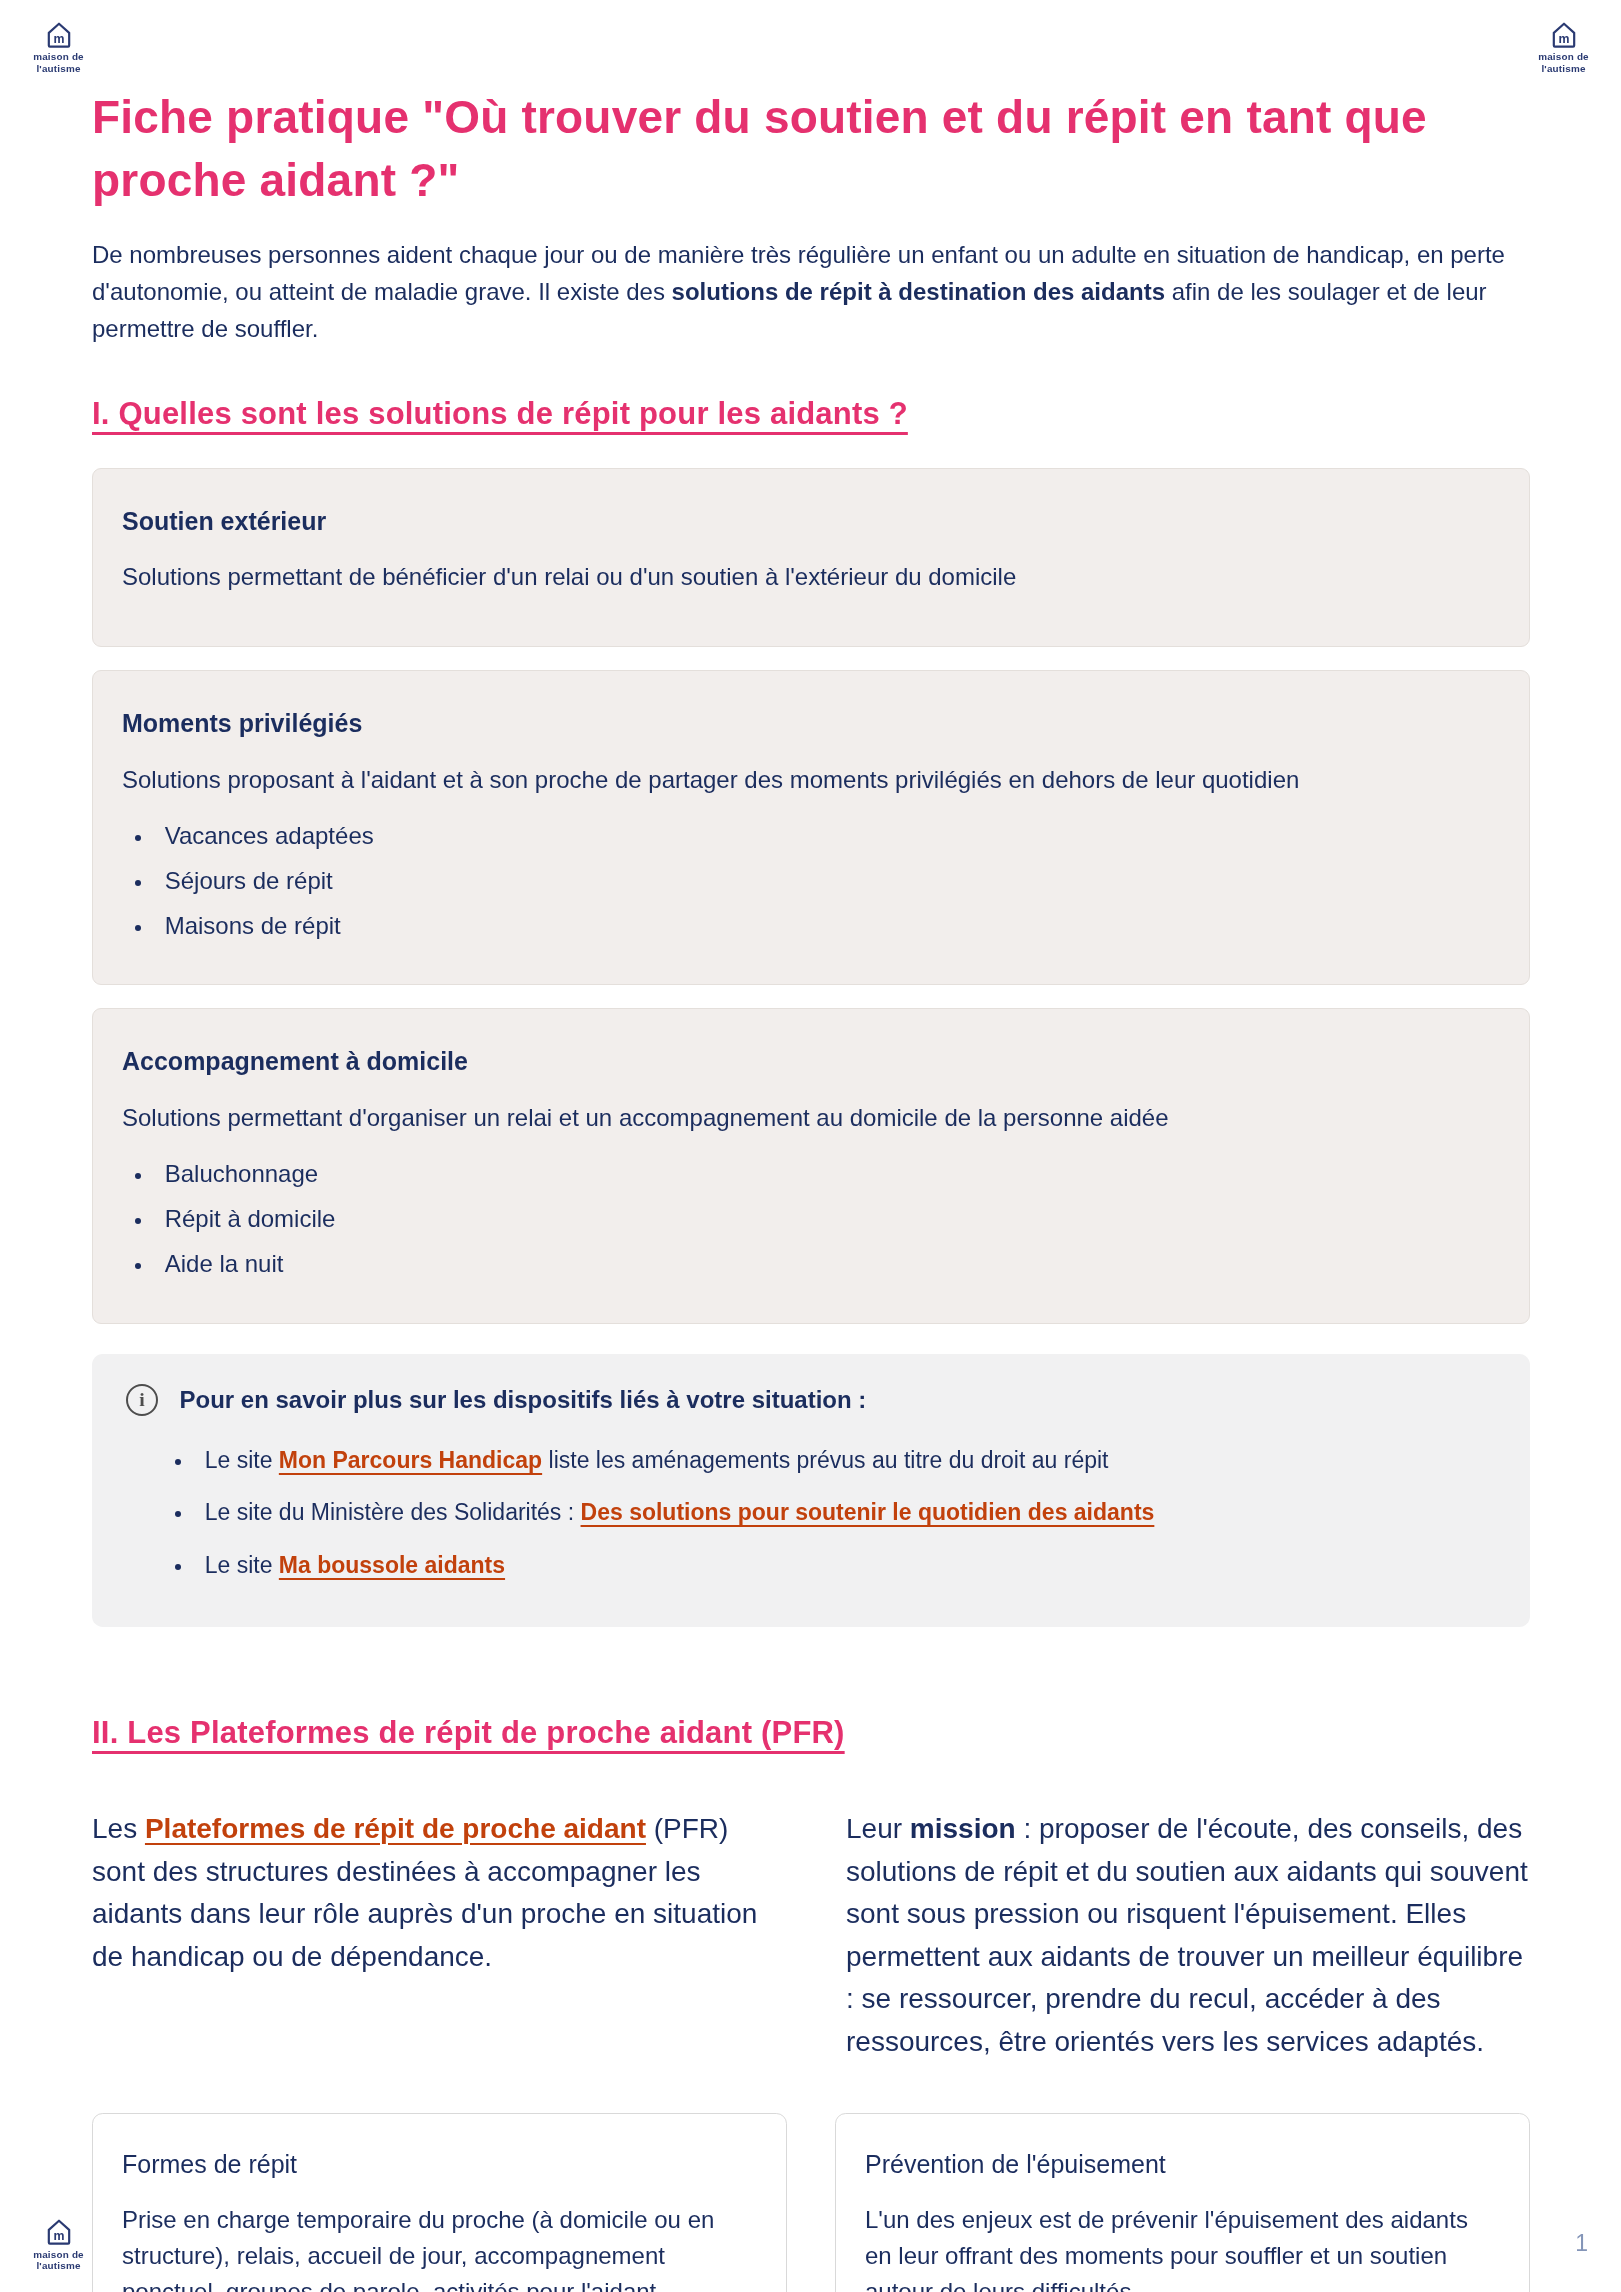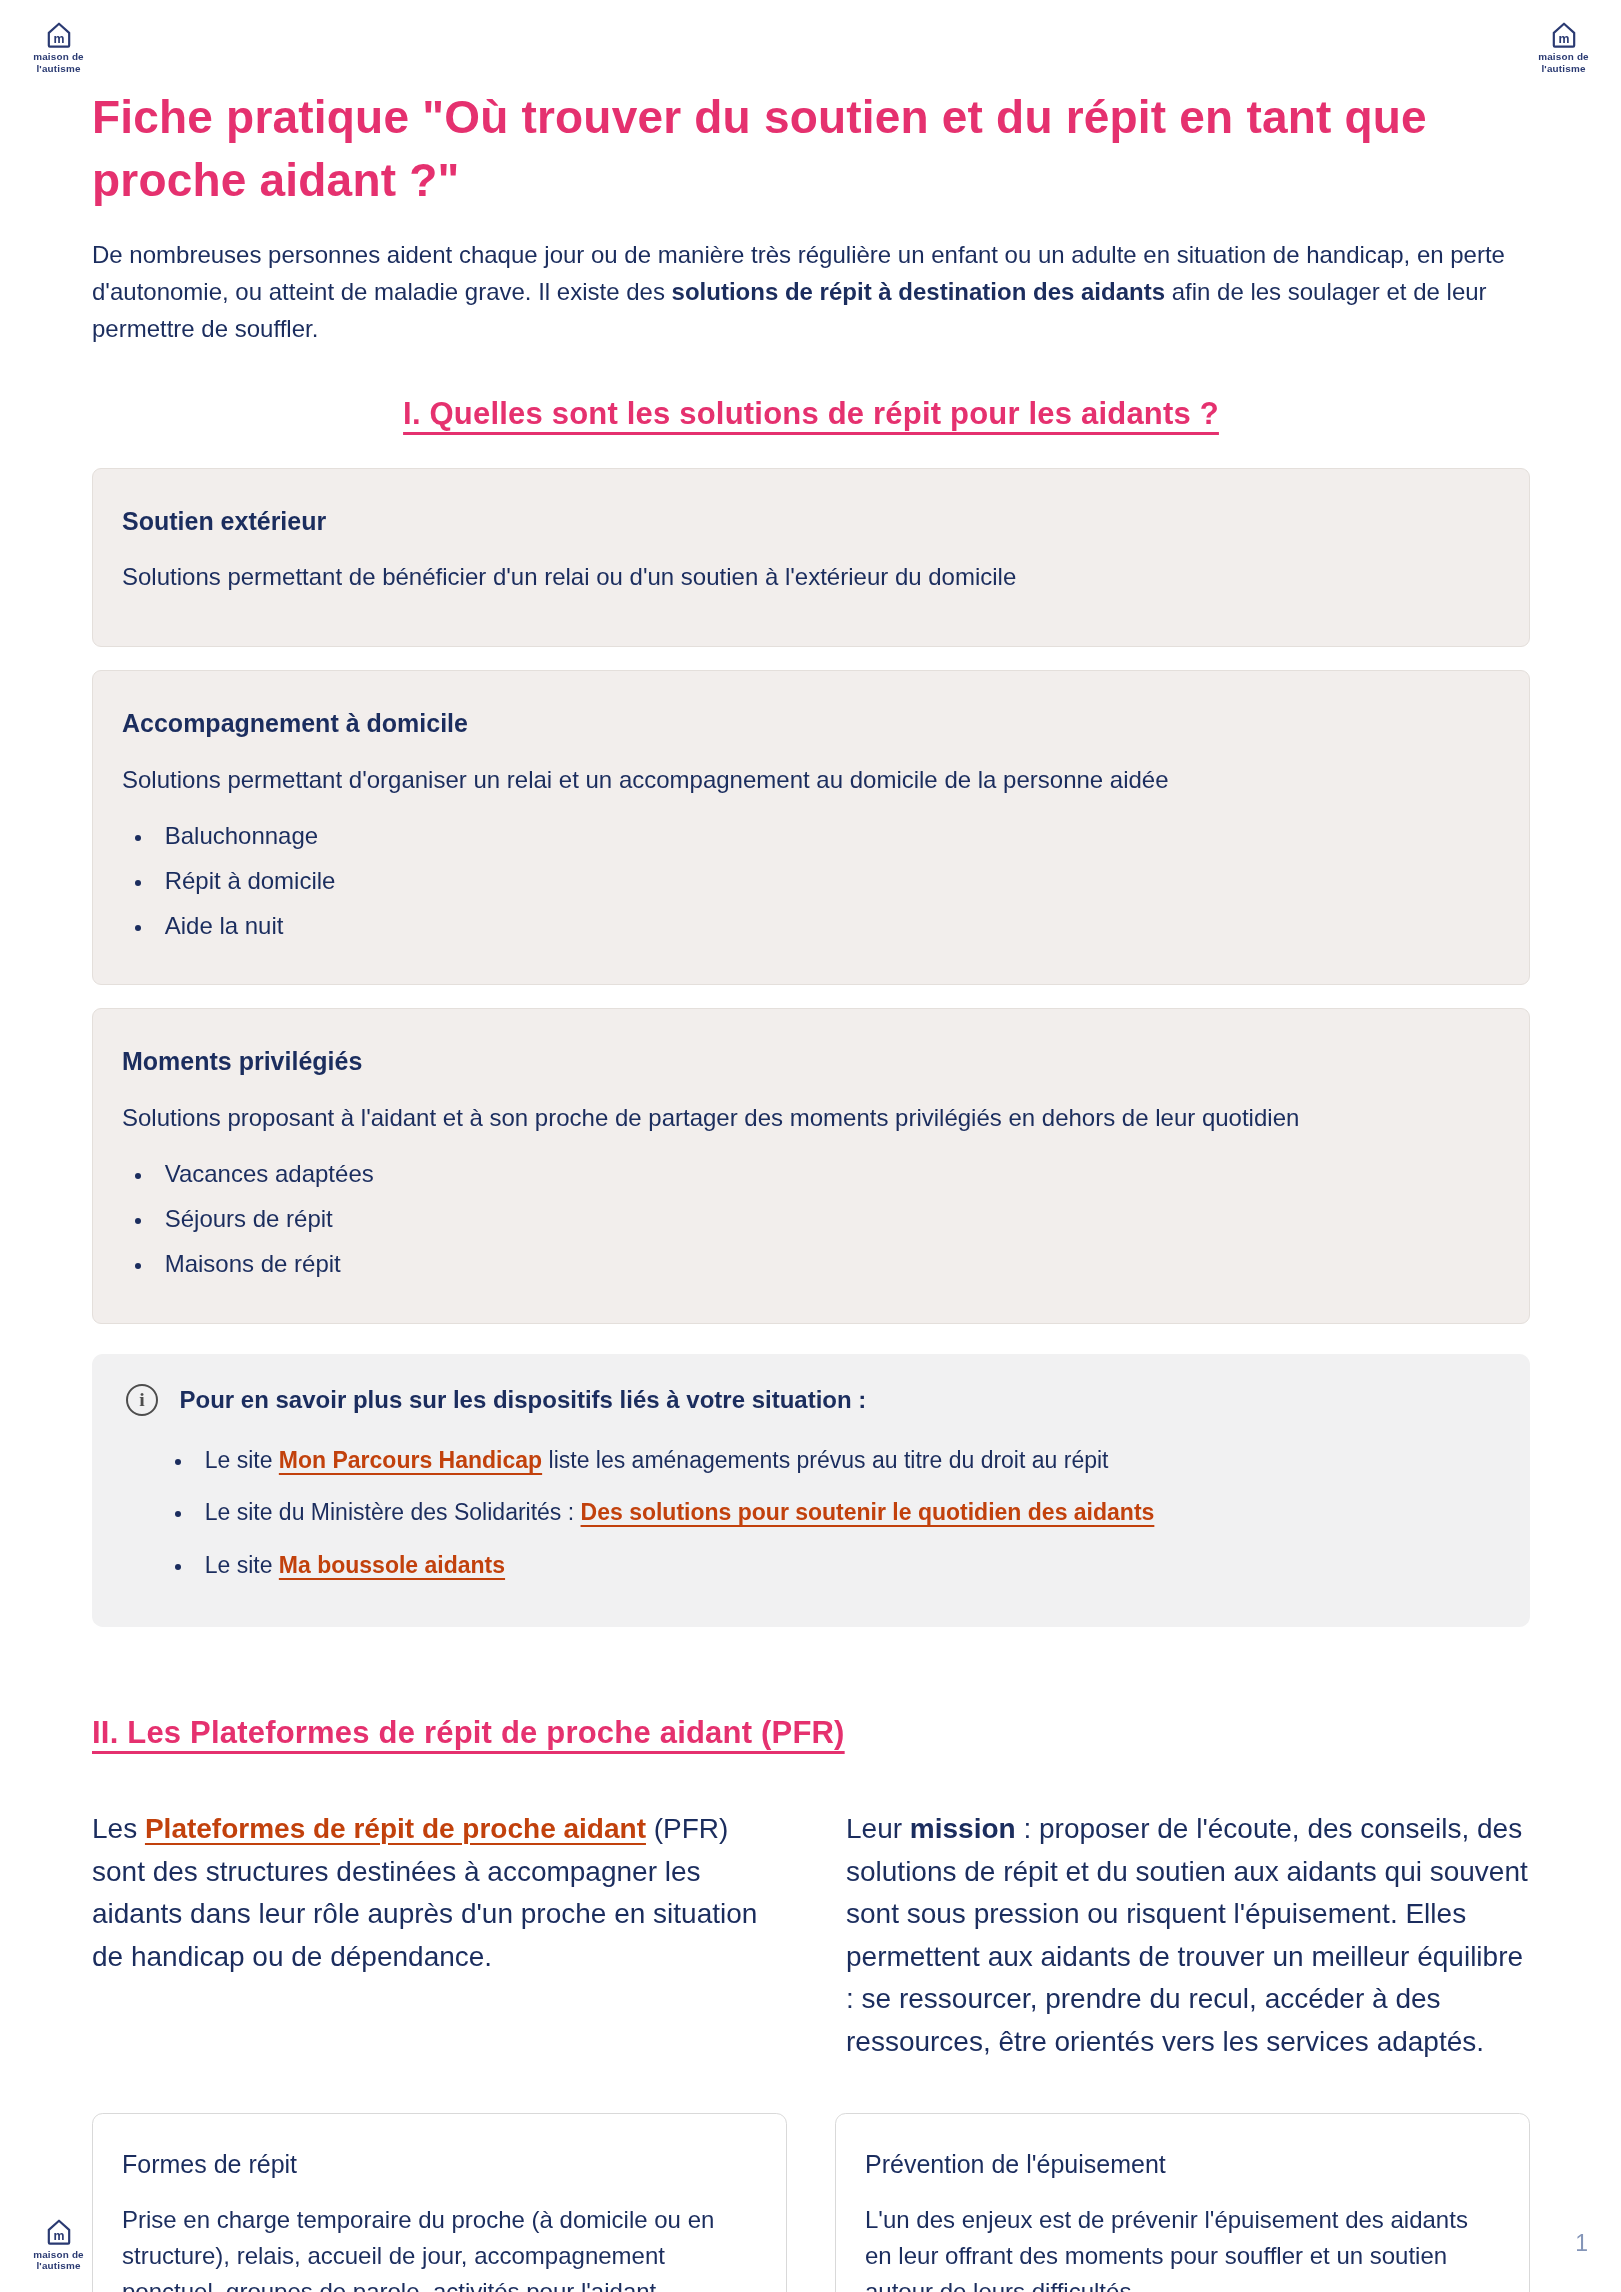--- a/index.html
+++ b/index.html
@@ -49,21 +49,21 @@
   
   h2.section-heading {
     font-size: 31px;
     font-weight: bold;
     color: #e5316f;
     text-decoration: underline;
     text-decoration-thickness: 2.7px;
     text-underline-offset: 8px;
     letter-spacing: 0.2px;
   }
-  .h-s1 { margin-top: 48px; text-align: center; }
+  .h-s1 { margin-top: 48px; }
   .h-s2 { margin-top: 88px; }
 
   
   .cards-3 {
     margin-top: 36px;
     display: grid;
     grid-template-columns: repeat(1, 1fr);
     gap: 23px;
   }
   .card {
@@ -184,36 +184,36 @@
     <h2 class="section-heading h-s1">I. Quelles sont les solutions de répit pour les aidants ?</h2>
 
     <div class="cards-3">
 
       <div class="card">
         <h3>Soutien extérieur</h3>
         <p>Solutions permettant de bénéficier d'un relai ou d'un soutien à l'extérieur du domicile</p>
       </div>
 
       <div class="card">
+        <h3>Moments privilégiés</h3>
+        <p>Solutions proposant à l'aidant et à son proche de partager des moments privilégiés en dehors de leur quotidien</p>
+        <ul class="dot-list">
+          <li>Vacances adaptées</li>
+          <li>Séjours de répit</li>
+          <li>Maisons de répit</li>
+        </ul>
+      </div>
+
+      <div class="card">
         <h3>Accompagnement à domicile</h3>
         <p>Solutions permettant d'organiser un relai et un accompagnement au domicile de la personne aidée</p>
         <ul class="dot-list">
           <li>Baluchonnage</li>
           <li>Répit à domicile</li>
           <li>Aide la nuit</li>
-        </ul>
-      </div>
-
-      <div class="card">
-        <h3>Moments privilégiés</h3>
-        <p>Solutions proposant à l'aidant et à son proche de partager des moments privilégiés en dehors de leur quotidien</p>
-        <ul class="dot-list">
-          <li>Vacances adaptées</li>
-          <li>Séjours de répit</li>
-          <li>Maisons de répit</li>
         </ul>
       </div>
 
     </div>
 
     <div class="info-box">
       <div class="info-header">
         <span class="info-icon">i</span>
         <span class="info-heading">Pour en savoir plus sur les dispositifs liés à votre situation :</span>
       </div>

